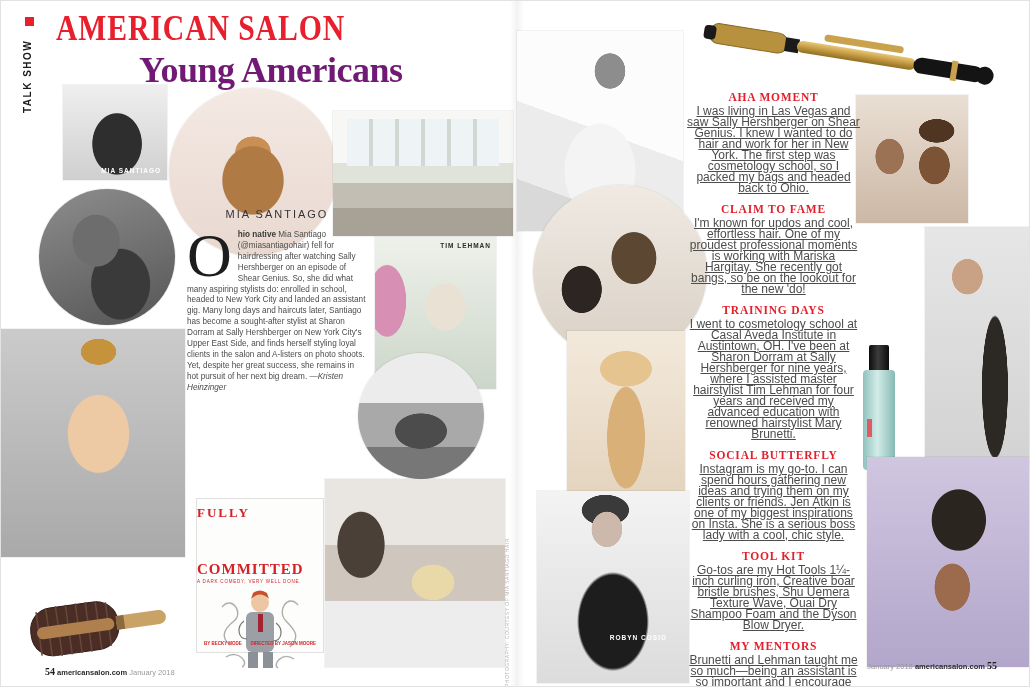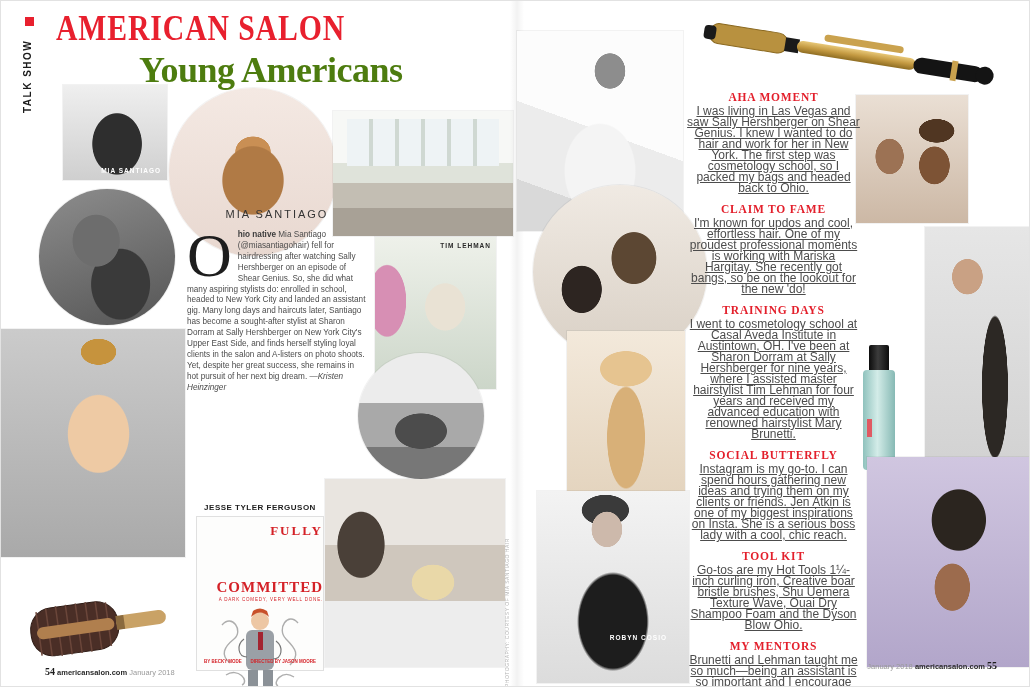--- a/index.html
+++ b/index.html
@@ -17,21 +17,21 @@
   
   .tab-square { position:absolute; left:24px; top:16px; width:9px; height:9px; background:#e8202e; }
   .tab-label { position:absolute; left:21px; top:112px; font-size:10px; font-weight:bold;
                letter-spacing:1.5px; color:#1c1c1c; white-space:nowrap;
                transform:rotate(-90deg); transform-origin:top left; }
 
   .masthead { position:absolute; left:55px; top:8px; font-family:"Liberation Serif", serif;
               font-weight:bold; font-size:33px; color:#e8202e; letter-spacing:1px;
               transform:scale(.9,1.08); transform-origin:left top; white-space:nowrap; }
   .main-title { position:absolute; left:138px; top:48px; font-family:"Liberation Serif", serif;
-                font-weight:bold; font-size:36px; color:#4d7c0f; letter-spacing:-.5px; }
+                font-weight:bold; font-size:36px; color:#701a75; letter-spacing:-.5px; }
 
   
   .mia-portrait { left:62px; top:84px; width:104px; height:95px;
     background: radial-gradient(ellipse 42px 52px at 52% 62%, #2e2e2e 58%, rgba(0,0,0,0) 60%),
                 radial-gradient(ellipse 20px 24px at 52% 48%, #bdbdbd 55%, rgba(0,0,0,0) 57%),
                 linear-gradient(180deg,#efefef,#cfcfcf); }
   .cap-white { position:absolute; color:#fff; font-size:6.5px; font-weight:bold; letter-spacing:1px; }
   .updo-bun { left:168px; top:87px; width:168px; height:168px;
     background: radial-gradient(ellipse 52px 58px at 50% 55%, #b07a45 58%, rgba(0,0,0,0) 60%),
                 radial-gradient(ellipse 30px 26px at 50% 38%, #c98f54 58%, rgba(0,0,0,0) 60%),
@@ -67,22 +67,22 @@
                 text-align:center; margin-bottom:10px; font-family:"Liberation Sans",sans-serif; }
   .article .body { font-size:8.2px; line-height:10.9px; color:#4c4c4c; text-align:left; }
   .dropcap { float:left; font-family:"Liberation Serif", serif; font-size:62px; line-height:46px;
              color:#1d1d1d; margin:2px 6px 0 0; font-weight:normal; }
   .lead { font-weight:bold; color:#3c3c3c; }
   .byline { font-style:italic; }
 
   
   .jesse-cap { position:absolute; left:196px; top:502px; width:126px; text-align:center;
                font-size:8px; font-weight:bold; letter-spacing:.5px; color:#1d1d1d; }
-  .poster { position:absolute; left:196px; top:516px; width:126px; height:153px; background:#fdfdfc;
-            box-shadow:0 0 0 1px rgba(0,0,0,.12); text-align:right; }
+  .poster { position:absolute; left:196px; top:498px; width:126px; height:153px; background:#fdfdfc;
+            box-shadow:0 0 0 1px rgba(0,0,0,.12); text-align:left; }
   .poster .t1 { font-family:"Liberation Serif", serif; font-weight:bold; color:#d42127;
                 font-size:13px; letter-spacing:2px; margin-top:6px; }
   .poster .t2 { font-family:"Liberation Serif", serif; font-weight:bold; color:#d42127;
                 font-size:15px; letter-spacing:1px;margin-top:40px; }
   .poster .tag { font-size:4.5px; color:#d42127; letter-spacing:.8px; margin-top:1px; }
   .poster .credits { position:absolute; bottom:5px; left:0; width:100%; display:flex;
                      justify-content:space-between; padding:0 7px; font-size:4.5px; font-weight:bold;
                      color:#d42127; line-height:6px; }
   .poster svg { display:block; margin:3px auto 0; }
 
@@ -284,25 +284,25 @@
     <div class="sec">
       <h3>CLAIM TO FAME</h3>
       <p>I'm known for updos and cool, effortless hair. One of my proudest professional moments is working with Mariska Hargitay. She recently got bangs, so be on the lookout for the new 'do!</p>
     </div>
     <div class="sec">
       <h3>TRAINING DAYS</h3>
       <p>I went to cosmetology school at Casal Aveda Institute in Austintown, OH. I've been at Sharon Dorram at Sally Hershberger for nine years, where I assisted master hairstylist Tim Lehman for four years and received my advanced education with renowned hairstylist Mary Brunetti.</p>
     </div>
     <div class="sec">
       <h3>SOCIAL BUTTERFLY</h3>
-      <p>Instagram is my go-to. I can spend hours gathering new ideas and trying them on my clients or friends. Jen Atkin is one of my biggest inspirations on Insta. She is a serious boss lady with a cool, chic reach.</p>
+      <p>Instagram is my go-to. I can spend hours gathering new ideas and trying them on my clients or friends. Jen Atkin is one of my biggest inspirations on Insta. She is a serious boss lady with a cool, chic style.</p>
     </div>
     <div class="sec">
       <h3>TOOL KIT</h3>
-      <p>Go-tos are my Hot Tools 1¼-inch curling iron, Creative boar bristle brushes, Shu Uemera Texture Wave, Ouai Dry Shampoo Foam and the Dyson Blow Ohio.</p>
+      <p>Go-tos are my Hot Tools 1¼-inch curling iron, Creative boar bristle brushes, Shu Uemera Texture Wave, Ouai Dry Shampoo Foam and the Dyson Blow Dryer.</p>
     </div>
     <div class="sec">
       <h3>MY MENTORS</h3>
       <p>Brunetti and Lehman taught me so much—being an assistant is so important and I encourage everyone to do it. Another is my friend, renowned eyebrow specialist and makeup artist, Robyn Cosio. She told me to pretend my goals are a ball, then throw the ball. Once you reach it, throw it farther. When I set a new goal, I think, how far can I throw the ball this time?</p>
     </div>
     <div class="sec">
       <h3>BRIGHT FUTURE</h3>
       <p>I plan on continuing editorial work and being in the salon, but my new dream is to be a brand ambassador. I threw the ball pretty far this time. Who knows where it will land once I catch it.</p>
     </div>
   </div>

